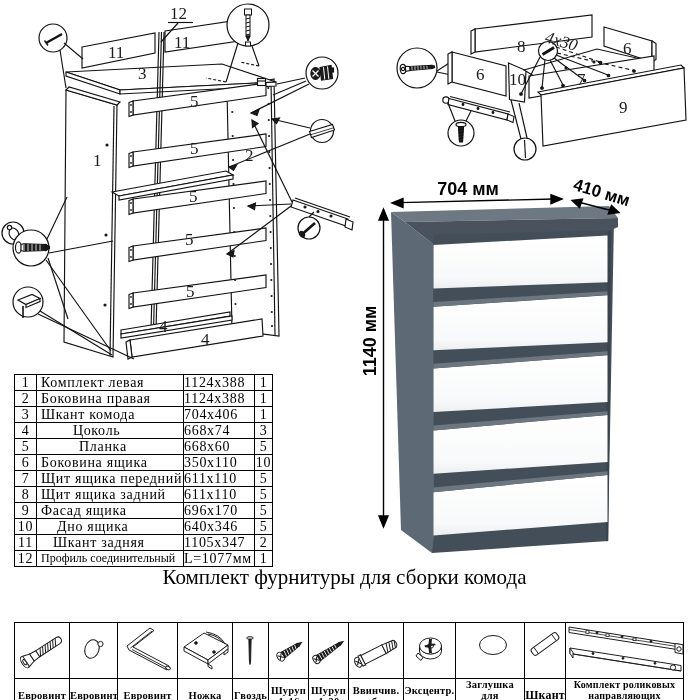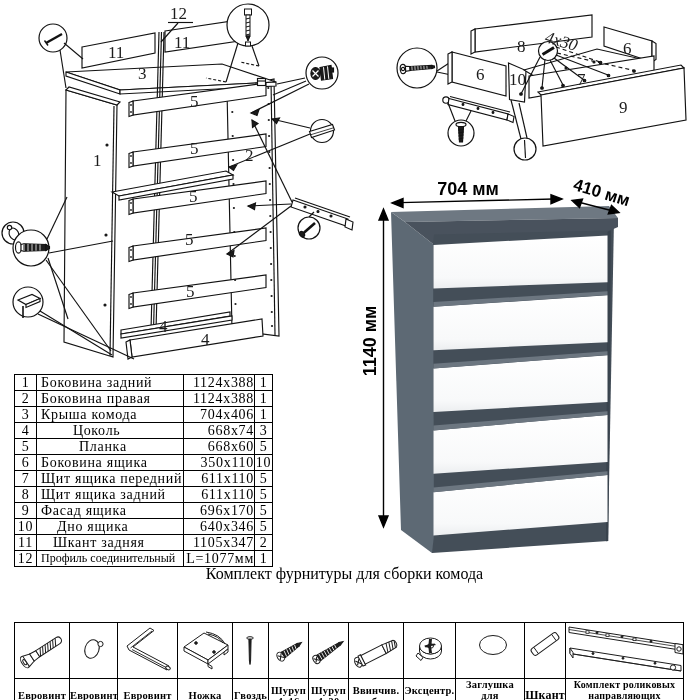--- a/index.html
+++ b/index.html
@@ -5,22 +5,22 @@
 html,body{margin:0;padding:0;width:689px;height:700px;background:#fff;overflow:hidden;}
 *{box-sizing:border-box;}
 body{font-family:"Liberation Serif",serif;color:#000;position:relative;}
 .abs{position:absolute;transform:translateZ(0);}
 table{border-collapse:collapse;table-layout:fixed;}
 td{border:1px solid #000;padding:0;overflow:hidden;}
 #parts{left:14px;top:374px;width:258px;}
 #parts td{height:15.5px;font-size:14px;letter-spacing:0.7px;line-height:15px;white-space:nowrap;}
 #parts td.n{text-align:center;}
 #parts td.nm{padding-left:4px;}
-#parts td.sz{text-align:right;}
-#title{left:0;top:565px;width:689px;text-align:center;font-size:16px;}
+#parts td.sz{text-align:left;}
+#title{left:0;top:565px;width:689px;text-align:center;font-size:21px;}
 #hw{left:14px;top:622px;width:669px;font-weight:bold;}
 #hw td{text-align:center;}
 #hw tr.icons td{height:56px;} #hw tr.icons td svg{display:block;margin:0 auto;}
 #hw tr.names td{height:26px;font-size:10.5px;letter-spacing:0.2px;line-height:11px;}
 #hw tr.qty td{height:22px;font-size:19px;letter-spacing:1.5px;line-height:21px;}
 </style>
 </head>
 <body>
 <svg id="art" class="abs" style="left:0;top:0" width="689" height="568" viewBox="0 0 689 568" fill="none" stroke="none">
 <defs>
@@ -352,33 +352,33 @@
 <table id="parts" class="abs">
 <colgroup>
       <col style="width:22px">
       <col style="width:147px">
       <col style="width:71px">
       <col style="width:18px">
     </colgroup>
 <tbody>
       <tr>
         <td class="n">1</td>
-        <td class="nm">Боковина задний</td>
+        <td class="nm">Комплект левая</td>
         <td class="sz">1124х388</td>
         <td class="n">1</td>
       </tr>
 <tr>
         <td class="n">2</td>
         <td class="nm">Боковина правая</td>
         <td class="sz">1124х388</td>
         <td class="n">1</td>
       </tr>
 <tr>
         <td class="n">3</td>
-        <td class="nm">Крыша комода</td>
+        <td class="nm">Шкант комода</td>
         <td class="sz">704х406</td>
         <td class="n">1</td>
       </tr>
 <tr>
         <td class="n">4</td>
         <td class="nm" style="padding-left:36px">Цоколь</td>
         <td class="sz">668х74</td>
         <td class="n">3</td>
       </tr>
 <tr>

